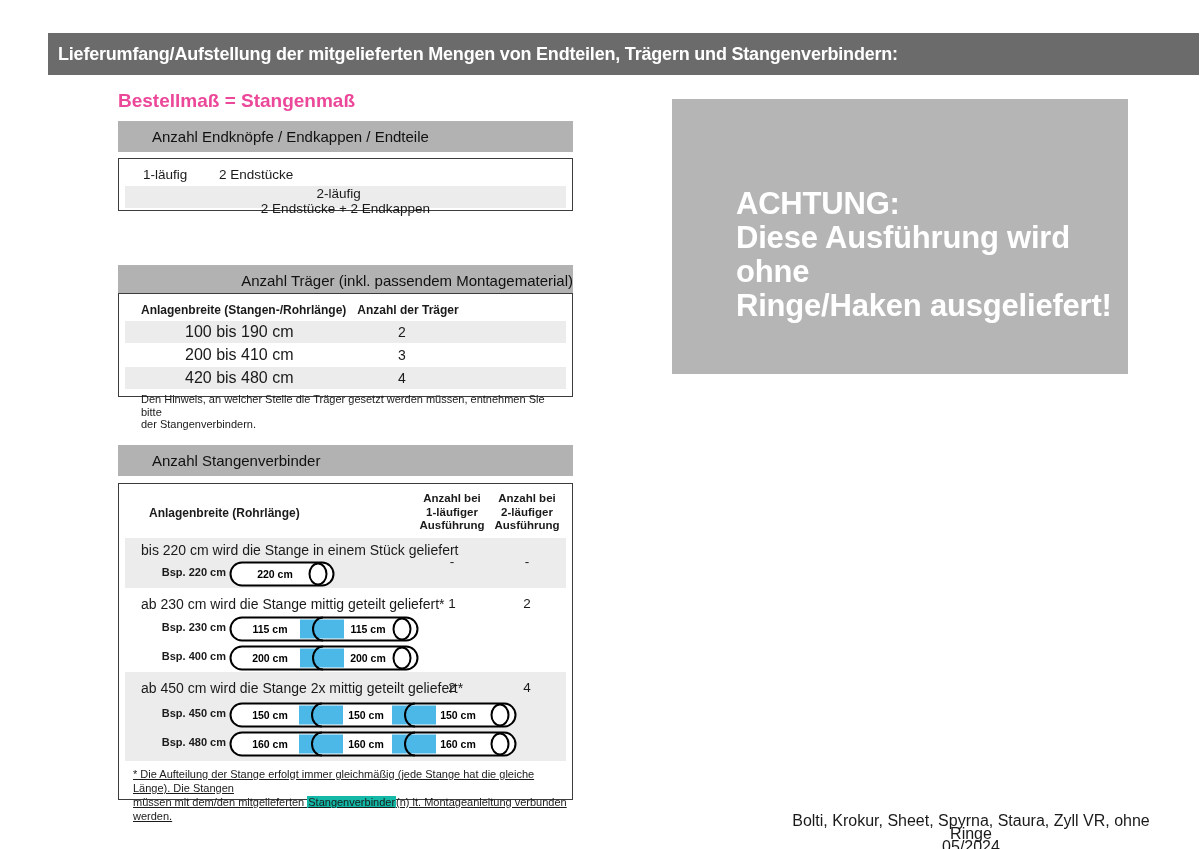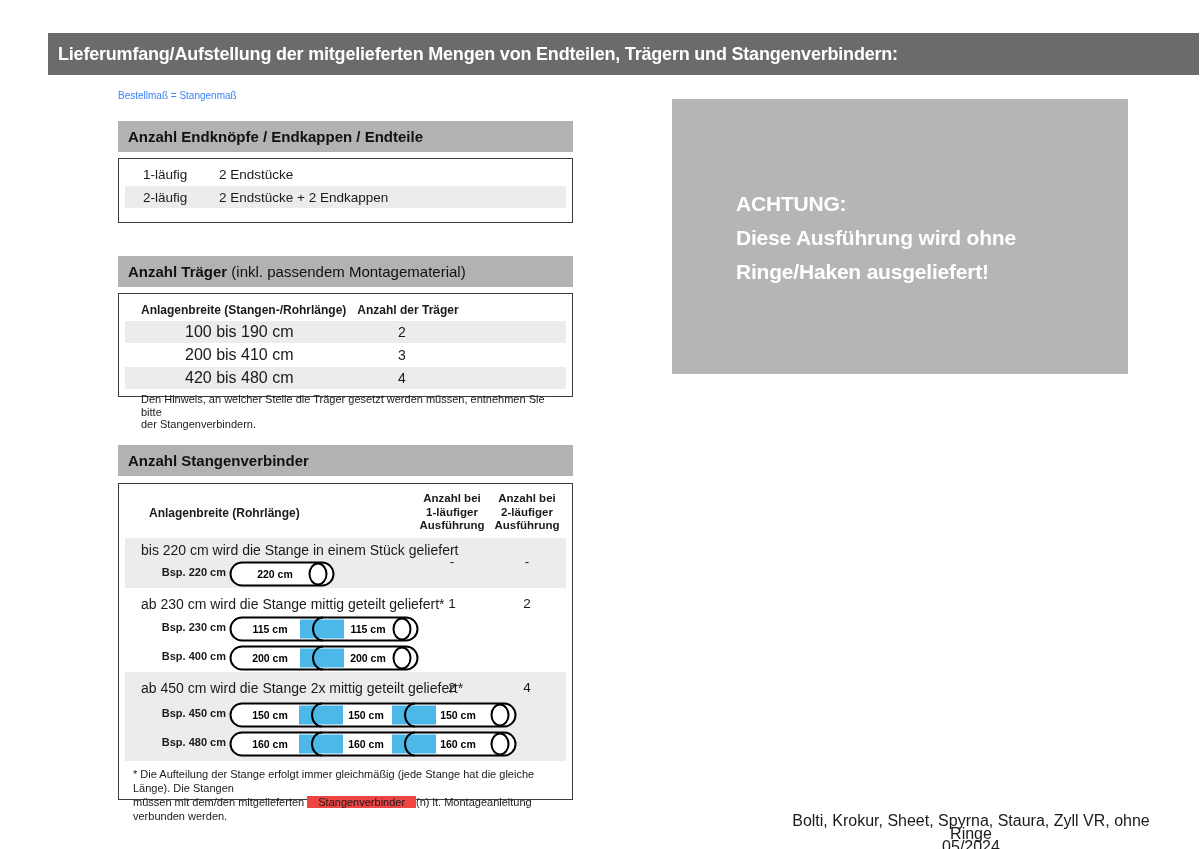--- a/index.html
+++ b/index.html
@@ -5,29 +5,29 @@
   * { margin:0; padding:0; box-sizing:border-box; }
   html,body { background:#fff; }
   body { font-family:"Liberation Sans", sans-serif; color:#1a1a1a; }
   #page { position:relative; width:1200px; height:849px; background:#fff; overflow:hidden; }
 
   
   .top-bar { position:absolute; left:48px; top:33px; width:1151px; height:42px;
     background:#6b6b6b; color:#fff; font-size:18px; font-weight:bold;
     line-height:42px; padding-left:10px; letter-spacing:-0.2px; white-space:nowrap; }
 
-  .subtitle { position:absolute; left:118px; top:90px; font-size:10px; font-weight:normal; color:#3b82f6; }
+  .subtitle { position:absolute; left:118px; top:90px; font-size:19px; font-weight:bold; color:#ec4899; }
 
   .sec-header { position:absolute; left:118px; width:455px; height:31px; background:#b2b2b2;
     font-size:15px; line-height:31px; padding-left:10px; color:#111; white-space:nowrap; overflow:hidden; }
-  .sec-header .b { font-weight:bold; }
-  #sec1 { top:121px; } #sec2 { top:256px; } #sec3 { top:445px; }
+  .sec-header .b { font-weight:normal;margin-left:24px; }
+  #sec1 { top:121px; } #sec2 { top:265px;text-align:right; } #sec3 { top:445px; }
 
   .tbl { position:absolute; left:118px; width:455px; background:#fff; border:1px solid #3c3c3c; }
-  #tbl1 { top:158px; height:65px; }
+  #tbl1 { top:158px; height:53px; }
   #tbl2 { top:293px; height:104px; }
   #tbl3 { top:483px; height:317px; }
 
   .stripe { position:absolute; left:6px; right:6px; background:#ececec; }
   .rowline { position:absolute; left:6px; right:6px; height:22px; display:flex; align-items:center; font-size:13.5px; }
   .rowline .lab { width:76px; margin-left:18px; }
 
   .colhead { position:absolute; font-size:12px; font-weight:bold; }
   .center-col { text-align:center; }
   .pre { white-space:pre-line; }
@@ -37,26 +37,26 @@
 
   .note { position:absolute; left:22px; top:99px; width:424px; font-size:11px; line-height:12.5px; }
 
   
   .desc { position:absolute; left:22px; font-size:14px; white-space:nowrap; }
   .val { position:absolute; width:80px; text-align:center; font-size:13.5px; }
   .vcol1 { left:293px; } .vcol2 { left:368px; }
   .bsp { position:absolute; left:30px; width:77px; text-align:right; font-size:11px; font-weight:bold; white-space:nowrap; }
   .rod { position:absolute; left:110px; }
 
-  .footnote { position:absolute; left:14px; top:283px; width:436px; font-size:11px; line-height:14px; }
-  .hl { background:#ef4444; padding:0 11px; }
+  .footnote { position:absolute; left:14px; top:283px; width:436px; font-size:11px; line-height:14px;text-decoration:underline; }
+  .hl { background:#14b8a6; padding:0 1px; }
 
   
   .warning { position:absolute; left:672px; top:99px; width:456px; height:275px; background:#b5b5b5; }
-  .warning .txt { position:absolute; left:64px; top:88px; color:#fff; font-size:21px; font-weight:bold;
+  .warning .txt { position:absolute; left:64px; top:88px; color:#fff; font-size:31px; font-weight:bold;
     line-height:34px; white-space:pre-line; letter-spacing:-0.2px; }
 
   .footer { position:absolute; left:771px; top:814px; width:400px; text-align:center; font-size:16px; line-height:13px; }
 
   svg text { font-family:"Liberation Sans", sans-serif; font-weight:bold; font-size:10.5px; }
 </style>
 </head>
 <body>
 
 <div id="page">
@@ -66,21 +66,21 @@
   <div class="subtitle">Bestellmaß = Stangenmaß</div>
 
   <div class="sec-header" id="sec1">
     <span class="b">Anzahl Endknöpfe / Endkappen / Endteile</span>
   </div>
   <div class="tbl" id="tbl1">
     <div class="rowline" style="top:4px; background:#fff;">
       <span class="lab">1-läufig</span>
       <span>2 Endstücke</span>
     </div>
-    <div class="rowline" style="top:27px; background:#ececec;">
+    <div class="rowline" style="top:27px; background:#ececec;flex-direction:column;">
       <span class="lab">2-läufig</span>
       <span>2 Endstücke + 2 Endkappen</span>
     </div>
   </div>
 
   <div class="sec-header" id="sec2">
     <span class="b">Anzahl Träger</span><span> (inkl. passendem Montagematerial)</span>
   </div>
   <div class="tbl" id="tbl2">
     <div class="colhead" style="left:22px; top:9px;">Anlagenbreite (Stangen-/Rohrlänge)</div>

